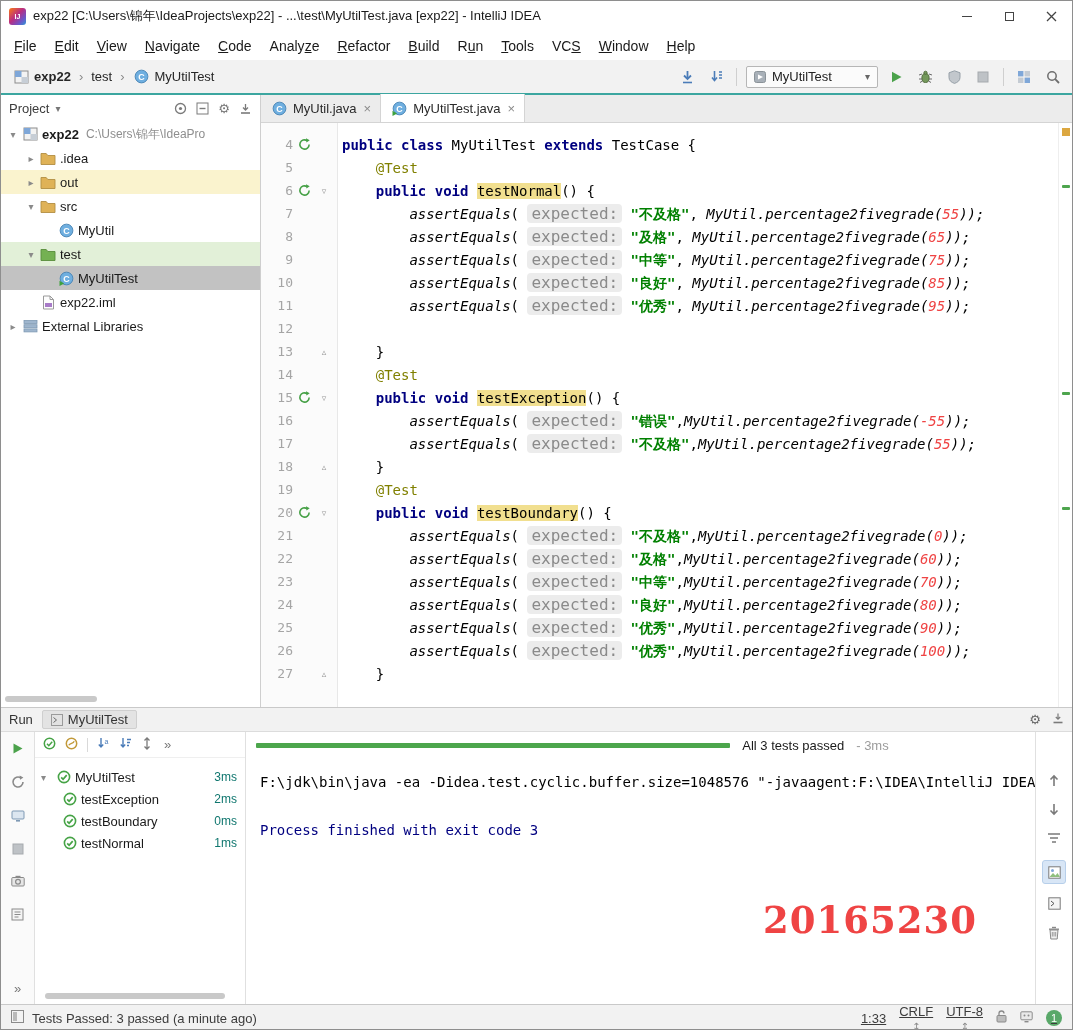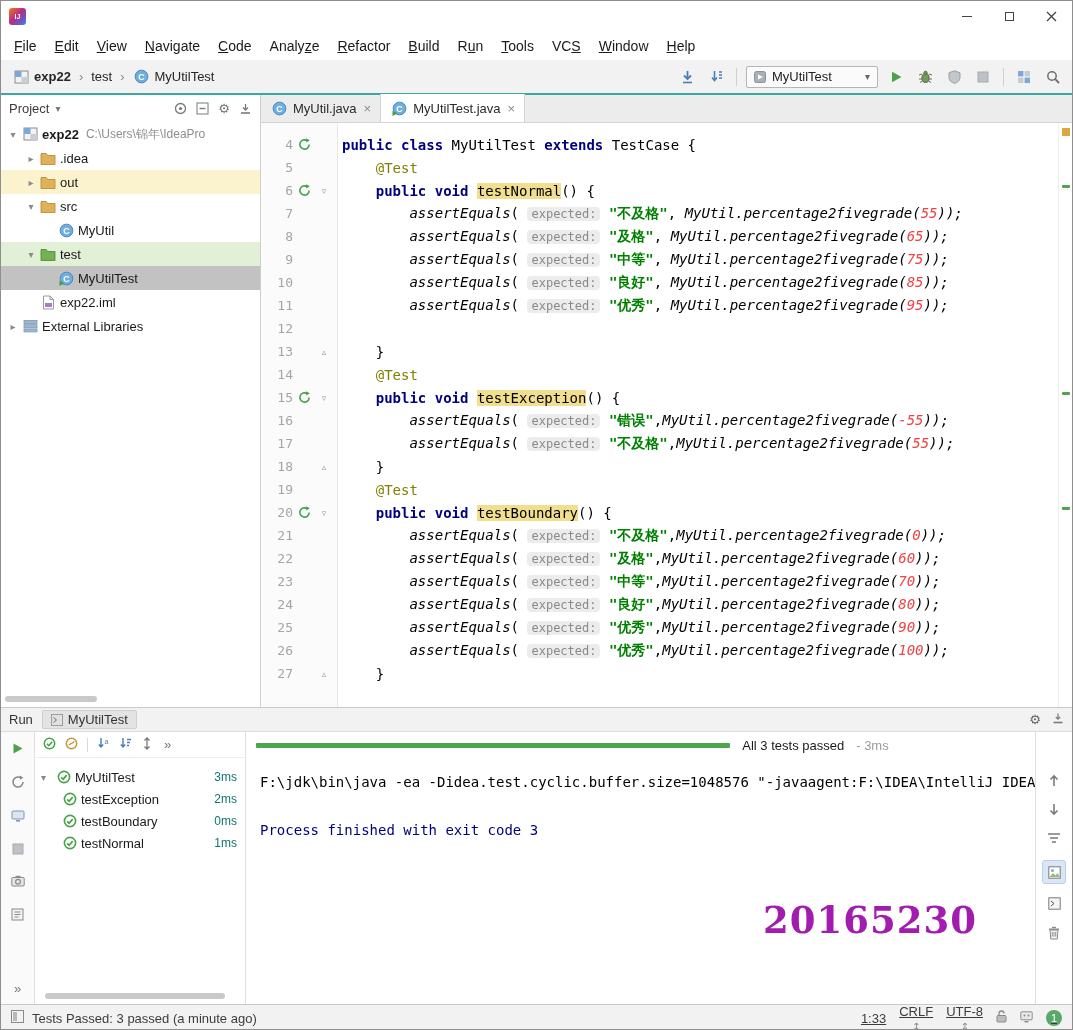--- a/index.html
+++ b/index.html
@@ -72,21 +72,21 @@
   .gicon { width:22px; text-align:center; display:flex; justify-content:center; }
   .gfold { width:18px; text-align:center; color:#9a9a9a; font-size:9px; font-family:"DejaVu Sans",sans-serif; }
   .code-text { padding-left:4px; }
   .sg-kw { color:#000080; font-weight:bold; }
   .sg-pl { color:#000; }
   .sg-ann { color:#808000; }
   .sg-mh { background:#f1df8f; color:#000; }
   .sg-it { color:#000; font-style:italic; }
   .sg-num { color:#ef4444; font-style:italic; }
   .sg-str { color:#008000; font-weight:bold; }
-  .sg-hint { background:#ececec; color:#8a8a8a; border-radius:4px; padding:0 4px; font-size:12px; }
+  .sg-hint { background:#ececec; color:#8a8a8a; border-radius:4px; padding:0 4px; font-size:16px; }
   .stripe { position:absolute; right:0; top:0; bottom:0; width:14px; background:#fff; border-left:1px solid #eee; }
   .stripe-top { position:absolute; top:5px; left:3px; width:8px; height:8px; background:#dca740; }
   .stripe-mark { position:absolute; left:3px; width:8px; height:3px; background:#4da54d; border-radius:1px; }
 
   
   .run-panel { position:absolute; top:706px; left:0; right:0; height:297px; border-top:1px solid #c9c9c9; background:#fff; display:flex; flex-direction:column; }
   .run-header { height:24px; background:#f2f2f2; border-bottom:1px solid #dcdcdc; display:flex; align-items:center; gap:9px; padding:0 8px; color:#333; }
   .run-tab { display:flex; align-items:center; gap:5px; background:#e3e3e3; border:1px solid #cfcfcf; border-radius:2px; padding:1px 8px; }
   .rh-icons { margin-left:auto; display:flex; align-items:center; gap:11px; color:#666; }
   .rh-icons .gear { font-family:"DejaVu Sans",sans-serif; font-size:13px; }
@@ -107,39 +107,40 @@
   .run-console { flex:1; position:relative; min-width:0; }
   .console-head { height:26px; display:flex; align-items:center; gap:12px; padding:0 14px 0 10px; }
   .progress { width:540px; max-width:62%; height:5px; background:#4ca64c; border-radius:1px; flex:none; }
   .summary { color:#1a1a1a; font-size:13px; white-space:nowrap; }
   .summary-time { color:#9c9c9c; font-size:13px; white-space:nowrap; }
   .console-body { position:absolute; top:26px; left:0; right:0; bottom:0; overflow:hidden;
     font-family:"DejaVu Sans Mono", monospace; font-size:14px; line-height:24px; padding:12px 0 0 14px; }
   .cline1 { color:#000; white-space:pre; }
   .cline2 { color:#000080; white-space:pre; }
   .cblank { height:24px; }
-  .watermark { position:absolute; right:58px; top:150px; color:#a21caf; font-family:"DejaVu Serif", serif; font-size:37px; font-weight:bold; letter-spacing:1px; }
+  .watermark { position:absolute; right:58px; top:150px; color:#ef4444; font-family:"DejaVu Serif", serif; font-size:37px; font-weight:bold; letter-spacing:1px; }
   .run-right { width:37px; flex:none; border-left:1px solid #e0e0e0; display:flex; flex-direction:column; align-items:center; padding-top:42px; gap:13px; }
   .sel-bg { width:24px; height:24px; background:#d8e6f6; border:1px solid #b7cfea; border-radius:3px; display:flex; align-items:center; justify-content:center; }
 
   
   .statusbar { position:absolute; top:1003px; left:0; right:0; height:27px; background:#f2f2f2; border-top:1px solid #c9c9c9;
     display:flex; align-items:center; gap:8px; padding:0 10px; color:#3c3c3c; font-size:13px; }
   .sb-right { margin-left:auto; display:flex; align-items:center; gap:13px;text-decoration:underline; }
   .sb-ud { color:#8a8a8a; font-size:10px; font-family:"DejaVu Sans",sans-serif; }
   .sb-group { display:flex; align-items:center; gap:2px;flex-direction:column; }
   .badge { width:16px; height:16px; border-radius:50%; background:#59a869; color:#fff; font-size:11px; display:flex; align-items:center; justify-content:center; }
 </style>
 </head>
 <body>
 
 <div class="window">
 
   <div class="titlebar">
     <span class="app-icon">IJ</span>
+    <span class="title-text">exp22 [C:\Users\锦年\IdeaProjects\exp22] - ...\test\MyUtilTest.java [exp22] - IntelliJ IDEA</span>
     <div class="win-controls">
       <div class="win-btn">
           <span class="glyph-min"></span>
         </div>
       <div class="win-btn">
           <span class="glyph-max"></span>
         </div>
       <div class="win-btn">
         <svg width="11" height="11">
             <path d="M1 1l9 9M10 1l-9 9" stroke="#444" stroke-width="1.3"></path>

